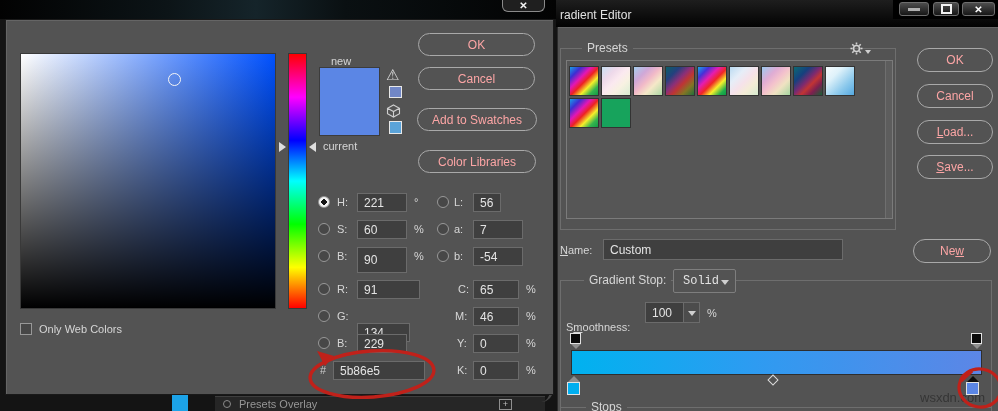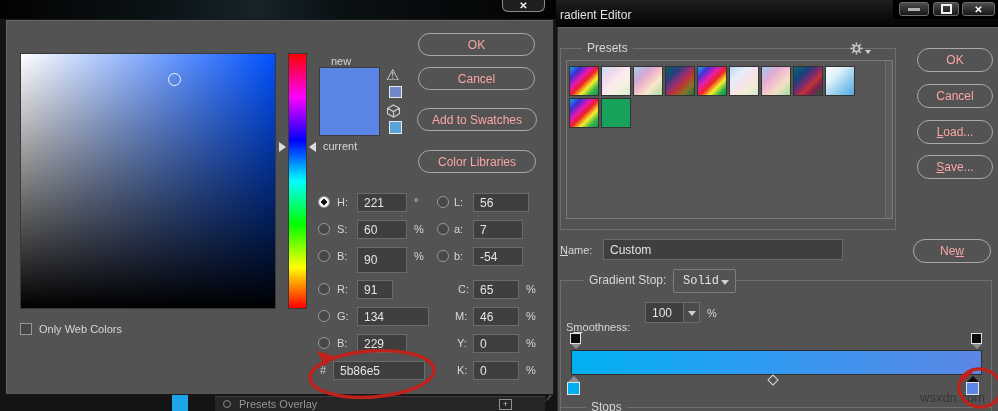--- a/index.html
+++ b/index.html
@@ -92,36 +92,36 @@
     <input class="fld" style="left: 357px; top: 220px; width: 50px; height: 19px;" readonly="" value="60">
     <div class="lbl" style="left:414px;top:222px;">%</div>
 
     <span class="radio" style="left:318px;top:250px;"></span>
     <div class="lbl" style="left:337px;top:249px;">B:</div>
     <input class="fld" style="left: 357px; top: 247px; width: 50px; height: 26px;" readonly="" value="90">
     <div class="lbl" style="left:414px;top:249px;">%</div>
 
     <span class="radio" style="left:318px;top:283px;"></span>
     <div class="lbl" style="left:337px;top:282px;">R:</div>
-    <input class="fld" style="left: 357px; top: 280px; width: 36px; height: 19px;" readonly="" value="91">
+    <input class="fld" style="left: 357px; top: 280px; width: 63px; height: 19px;" readonly="" value="91">
 
     <span class="radio" style="left:318px;top:310px;"></span>
     <div class="lbl" style="left:337px;top:309px;">G:</div>
-    <input class="fld" style="left: 357px; top: 307px; width: 72px; height: 19px;" readonly="" value="134">
+    <input class="fld" style="left: 357px; top: 323px; width: 53px; height: 19px;" readonly="" value="134">
 
     <span class="radio" style="left:318px;top:337px;"></span>
     <div class="lbl" style="left:337px;top:336px;">B:</div>
     <input class="fld" style="left: 357px; top: 334px; width: 50px; height: 19px;" readonly="" value="229">
 
     <div class="lbl" style="left:320px;top:363px;color:#c9c9c9;">#</div>
     <input class="fld" style="left: 333px; top: 361px; width: 92px; height: 19px;" readonly="" value="5b86e5">
 
     <span class="radio" style="left:437px;top:196px;"></span>
     <div class="lbl" style="left:454px;top:195px;">L:</div>
-    <input class="fld" style="left: 473px; top: 193px; width: 56px; height: 19px;" readonly="" value="56">
+    <input class="fld" style="left: 473px; top: 193px; width: 28px; height: 19px;" readonly="" value="56">
 
     <span class="radio" style="left:437px;top:223px;"></span>
     <div class="lbl" style="left:454px;top:222px;">a:</div>
     <input class="fld" style="left: 473px; top: 220px; width: 50px; height: 19px;" readonly="" value="7">
 
     <span class="radio" style="left:437px;top:250px;"></span>
     <div class="lbl" style="left:454px;top:249px;">b:</div>
     <input class="fld" style="left: 473px; top: 247px; width: 50px; height: 19px;" readonly="" value="-54">
 
     <div class="lbl" style="left:458px;top:282px;">C:</div>

